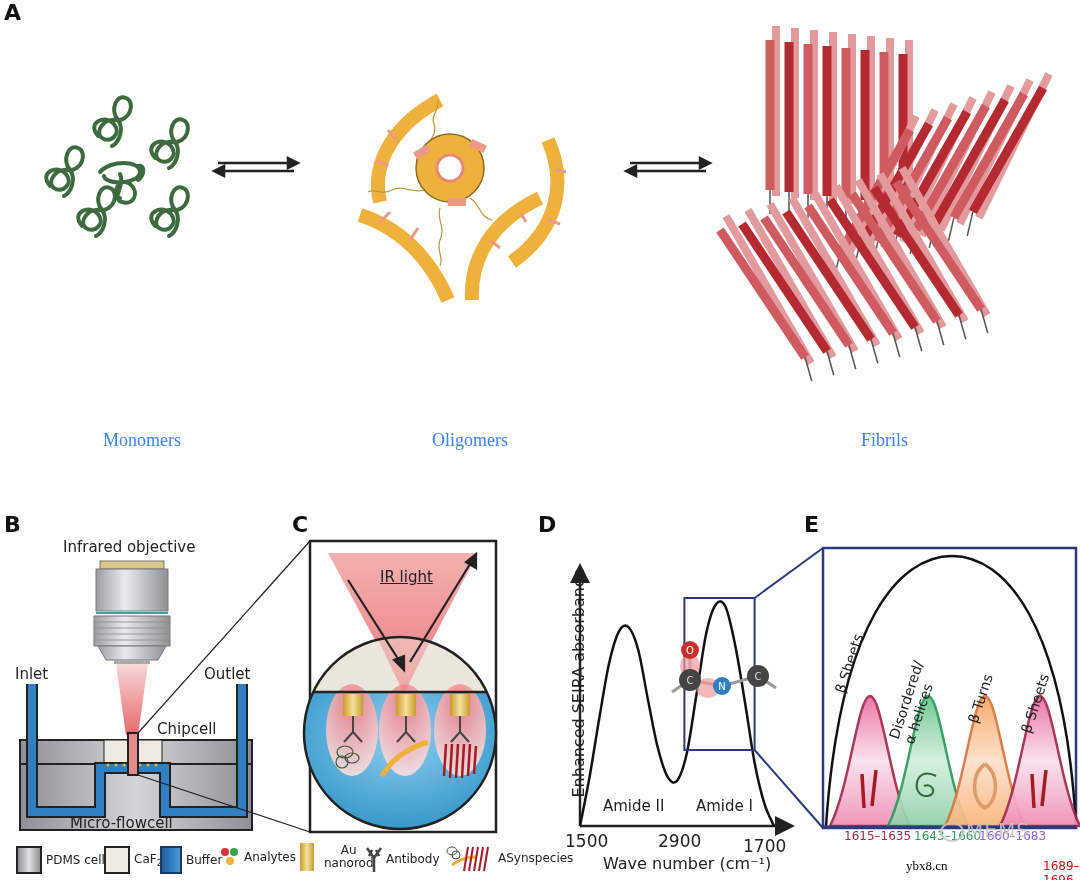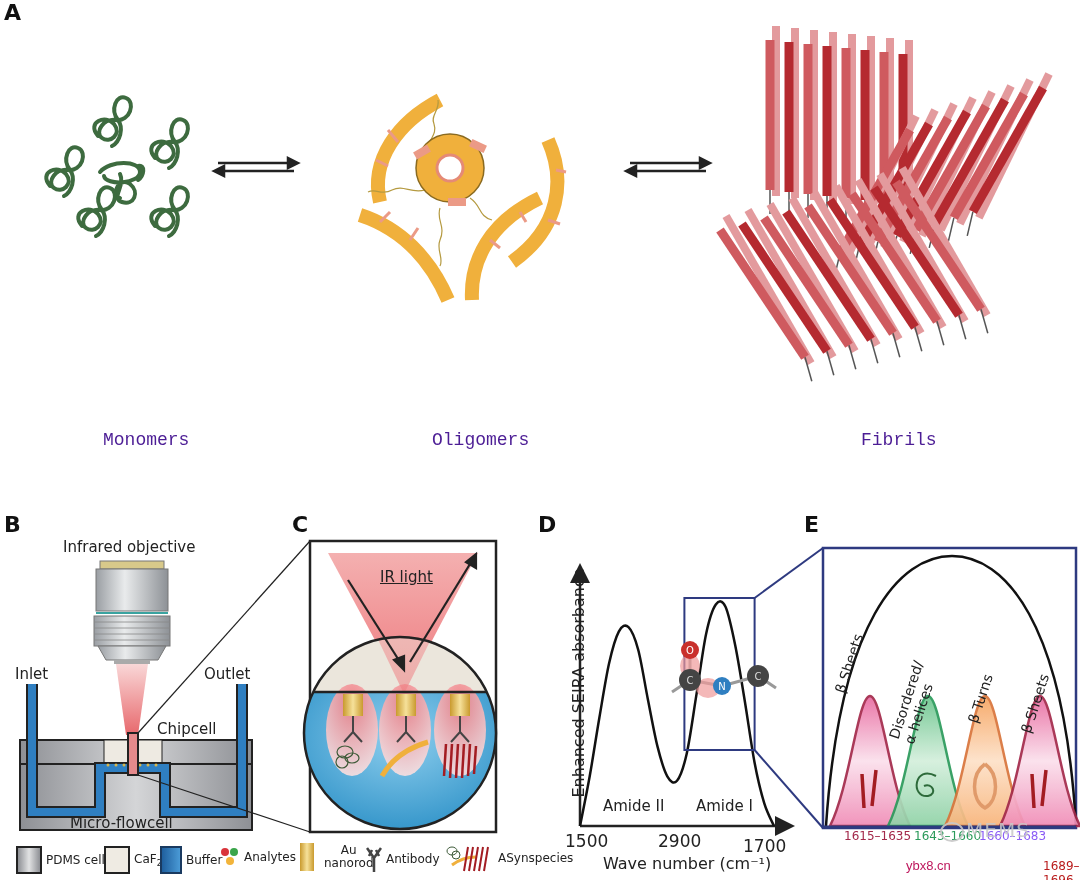--- a/index.html
+++ b/index.html
@@ -1,23 +1,23 @@
 <!DOCTYPE html>
 <html><head>
 <meta charset="utf-8">
 <style>
   html,body{margin:0;padding:0;background:#fff;}
   body{width:1080px;height:880px;position:relative;overflow:hidden;font-family:"Liberation Sans",sans-serif;color:#222;}
   .panel-letter{position:absolute;font-family:"DejaVu Sans",sans-serif;font-weight:bold;font-size:22px;color:#111;}
-  .caption{position:absolute;font-family:Liberation Mono, monospace;font-size:18px;color:#4c1d95;}
+  .caption{position:absolute;font-family:Liberation Serif, serif;font-size:18px;color:#3b82f6;}
   .lbl{position:absolute;font-family:"DejaVu Sans",sans-serif;font-size:15px;color:#222;white-space:nowrap;}
   .small{font-size:12px;}
   svg{position:absolute;left:0;top:0;}
   .legend-item{position:absolute;display:flex;align-items:center;gap:4px;font-family:"DejaVu Sans",sans-serif;font-size:12px;color:#222;}
-  .wm{position:absolute;font-family:Liberation Sans, sans-serif;font-size:13px;color:#be185d;}
+  .wm{position:absolute;font-family:Liberation Serif, serif;font-size:13px;color:#000000;}
   .range{position:absolute;font-family:"DejaVu Sans",sans-serif;font-size:12px;margin-left:21px;}
 </style>
 </head>
 <body>
 
 <div class="panel-letter" style="left:4px;top:0px;">A</div>
 
 <svg width="1080" height="480">
 
   <g stroke="#3d6b3f" stroke-width="4" fill="none" stroke-linecap="round">

